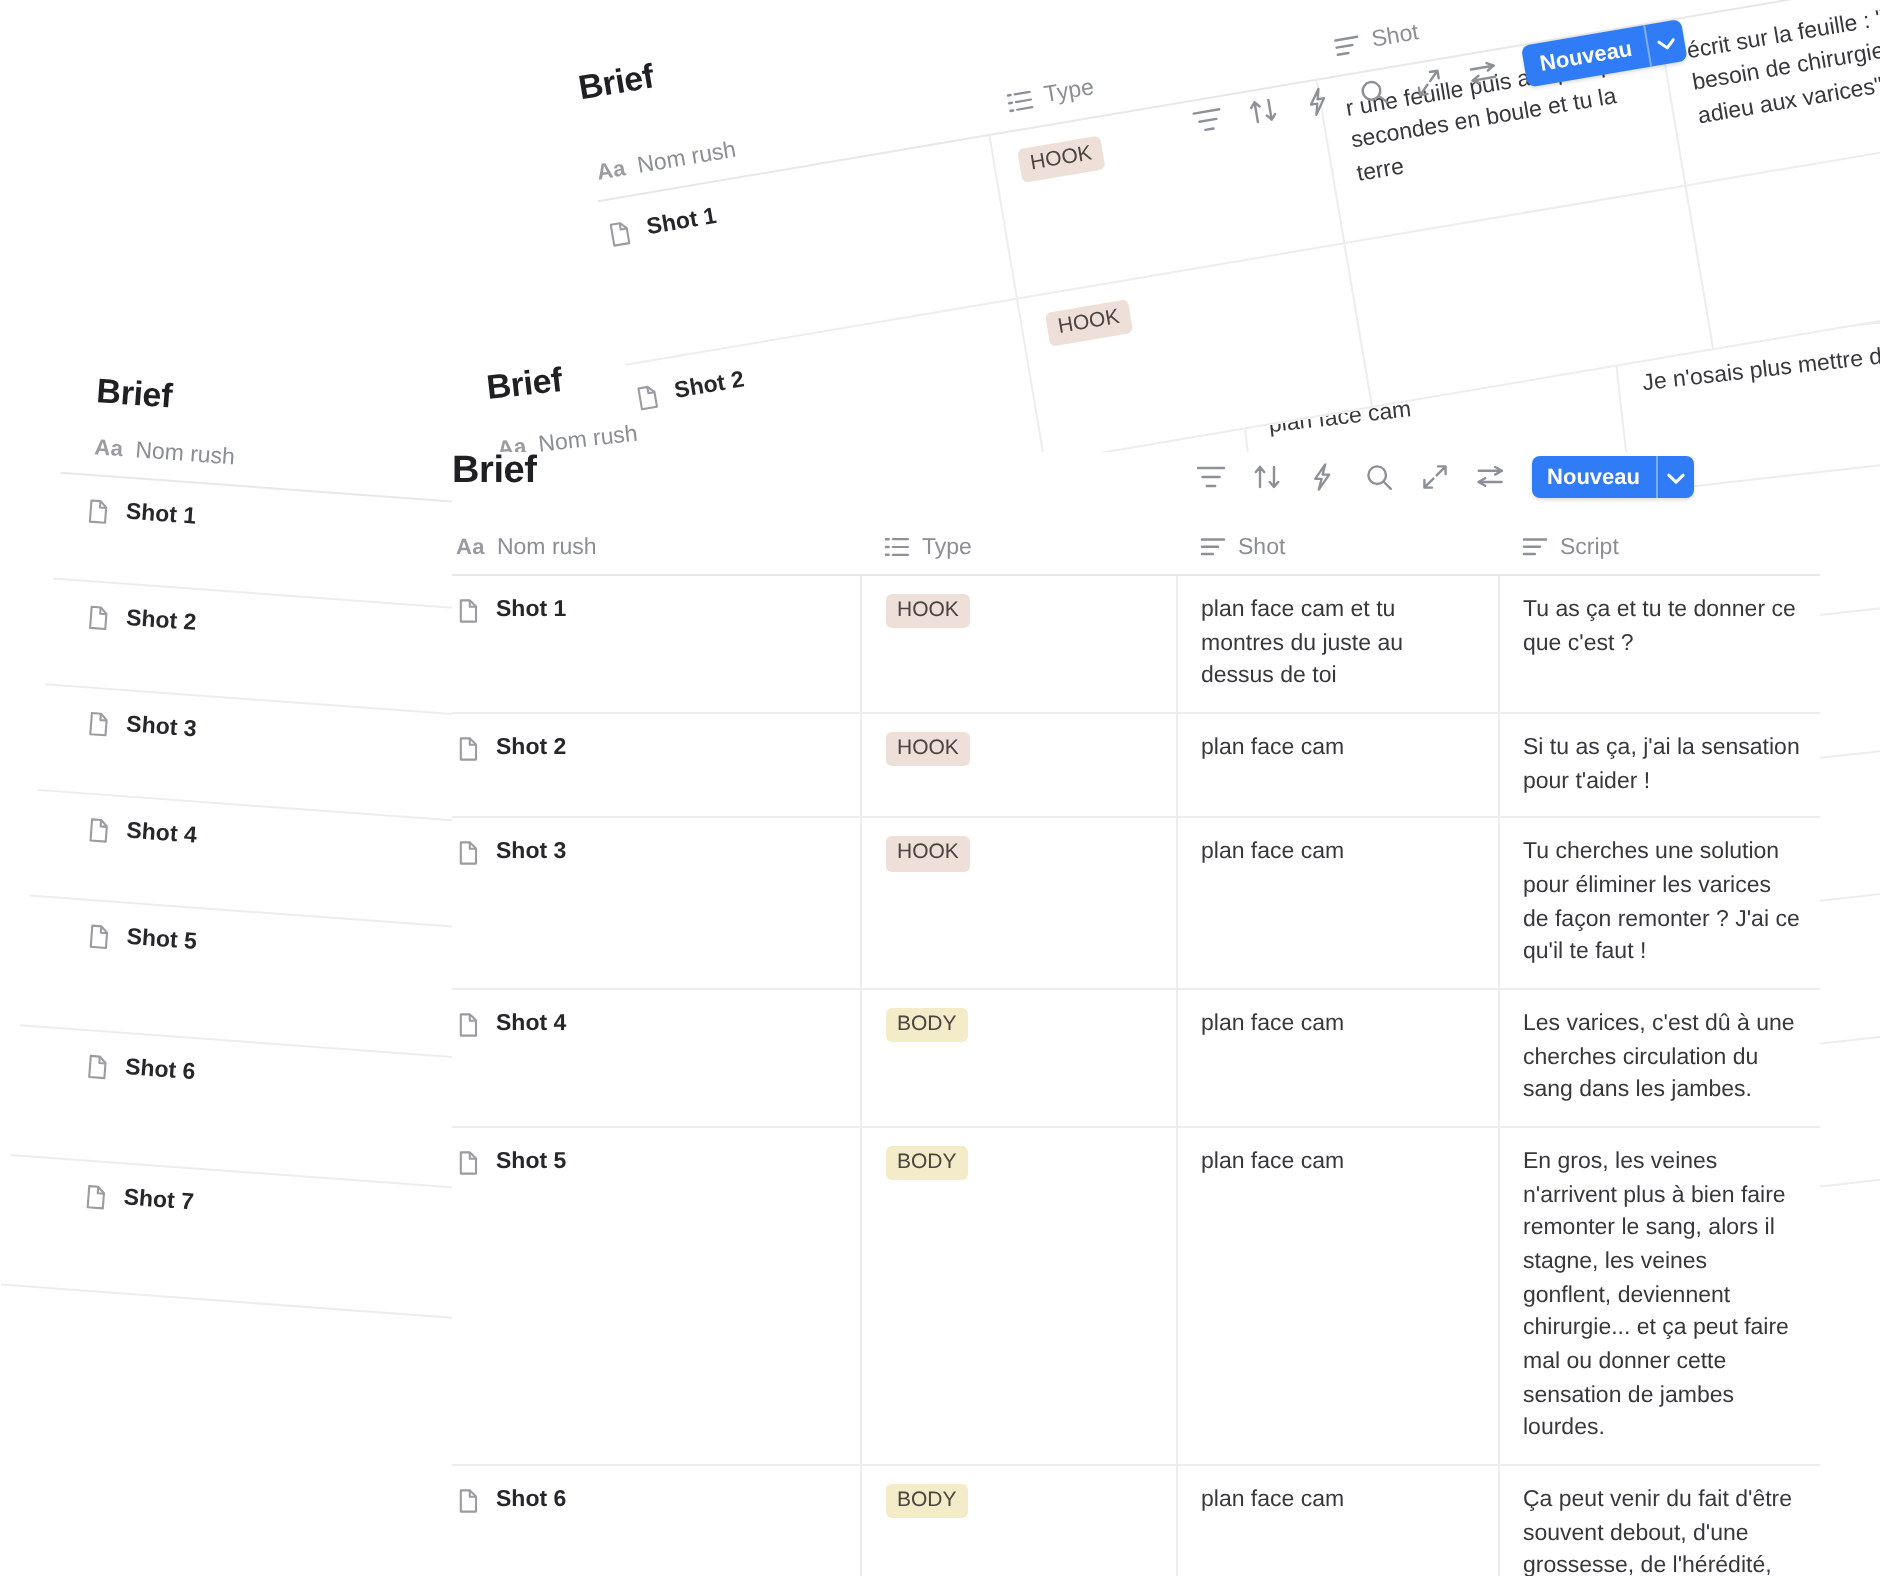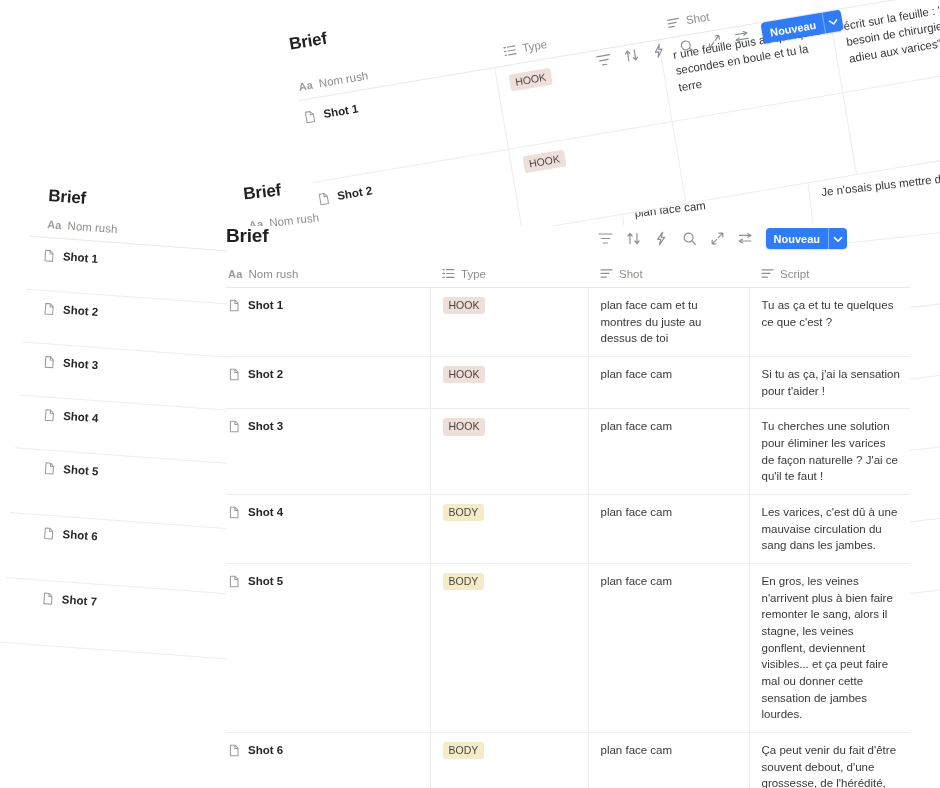--- a/index.html
+++ b/index.html
@@ -722,21 +722,21 @@
                 <span class="doc-icon">
                   <svg width="13" height="13" viewBox="0 0 13 13">
                     <use href="#ic-doc"></use>
                   </svg>
                 </span>
                 <span>Shot 1</span>
               </div>
             </td>
             <td class="c-type"><span class="badge hook">HOOK</span></td>
             <td class="c-shot">plan face cam et tu montres du juste au dessus de toi</td>
-            <td class="c-script">Tu as ça et tu te quelques ce que c'est ?</td>
+            <td class="c-script">Tu as ça et tu te donner ce que c'est ?</td>
           </tr>
           <tr>
             <td class="c-name">
               <div class="cellname">
                 <span class="doc-icon">
                   <svg width="13" height="13" viewBox="0 0 13 13">
                     <use href="#ic-doc"></use>
                   </svg>
                 </span>
                 <span>Shot 2</span>
@@ -752,51 +752,51 @@
                 <span class="doc-icon">
                   <svg width="13" height="13" viewBox="0 0 13 13">
                     <use href="#ic-doc"></use>
                   </svg>
                 </span>
                 <span>Shot 3</span>
               </div>
             </td>
             <td class="c-type"><span class="badge hook">HOOK</span></td>
             <td class="c-shot">plan face cam</td>
-            <td class="c-script">Tu cherches une solution pour éliminer les varices de façon naturelle ? J'ai ce qu'il te faut !</td>
+            <td class="c-script">Tu cherches une solution pour éliminer les varices de façon remonter ? J'ai ce qu'il te faut !</td>
           </tr>
           <tr>
             <td class="c-name">
               <div class="cellname">
                 <span class="doc-icon">
                   <svg width="13" height="13" viewBox="0 0 13 13">
                     <use href="#ic-doc"></use>
                   </svg>
                 </span>
                 <span>Shot 4</span>
               </div>
             </td>
             <td class="c-type"><span class="badge body">BODY</span></td>
             <td class="c-shot">plan face cam</td>
-            <td class="c-script">Les varices, c'est dû à une mauvaise circulation du sang dans les jambes.</td>
+            <td class="c-script">Les varices, c'est dû à une cherches circulation du sang dans les jambes.</td>
           </tr>
           <tr>
             <td class="c-name">
               <div class="cellname">
                 <span class="doc-icon">
                   <svg width="13" height="13" viewBox="0 0 13 13">
                     <use href="#ic-doc"></use>
                   </svg>
                 </span>
                 <span>Shot 5</span>
               </div>
             </td>
             <td class="c-type"><span class="badge body">BODY</span></td>
             <td class="c-shot">plan face cam</td>
-            <td class="c-script">En gros, les veines n'arrivent plus à bien faire remonter le sang, alors il stagne, les veines gonflent, deviennent visibles... et ça peut faire mal ou donner cette sensation de jambes lourdes.</td>
+            <td class="c-script">En gros, les veines n'arrivent plus à bien faire remonter le sang, alors il stagne, les veines gonflent, deviennent chirurgie... et ça peut faire mal ou donner cette sensation de jambes lourdes.</td>
           </tr>
           <tr>
             <td class="c-name">
               <div class="cellname">
                 <span class="doc-icon">
                   <svg width="13" height="13" viewBox="0 0 13 13">
                     <use href="#ic-doc"></use>
                   </svg>
                 </span>
                 <span>Shot 6</span>

